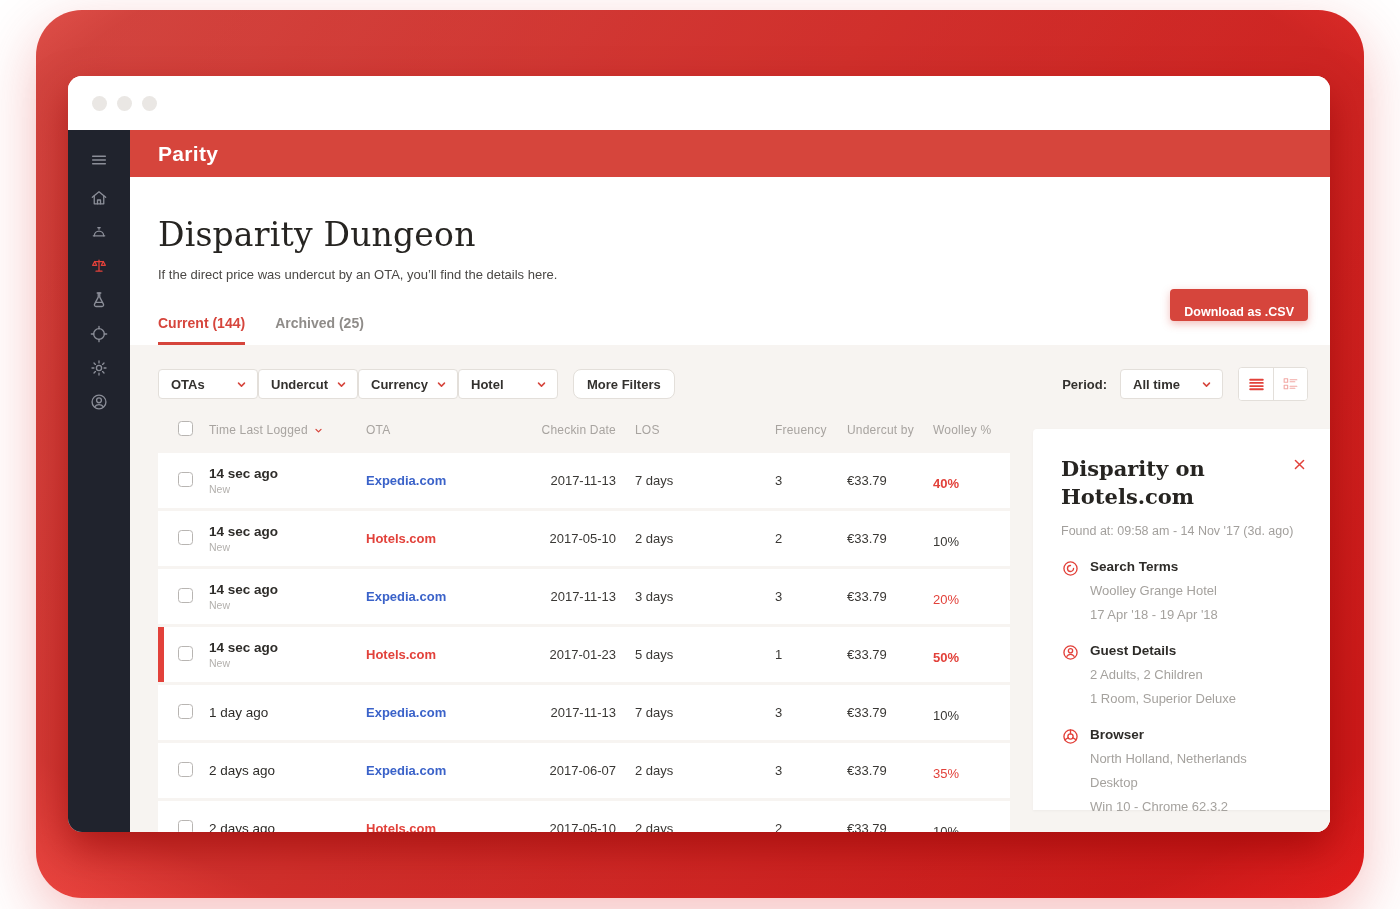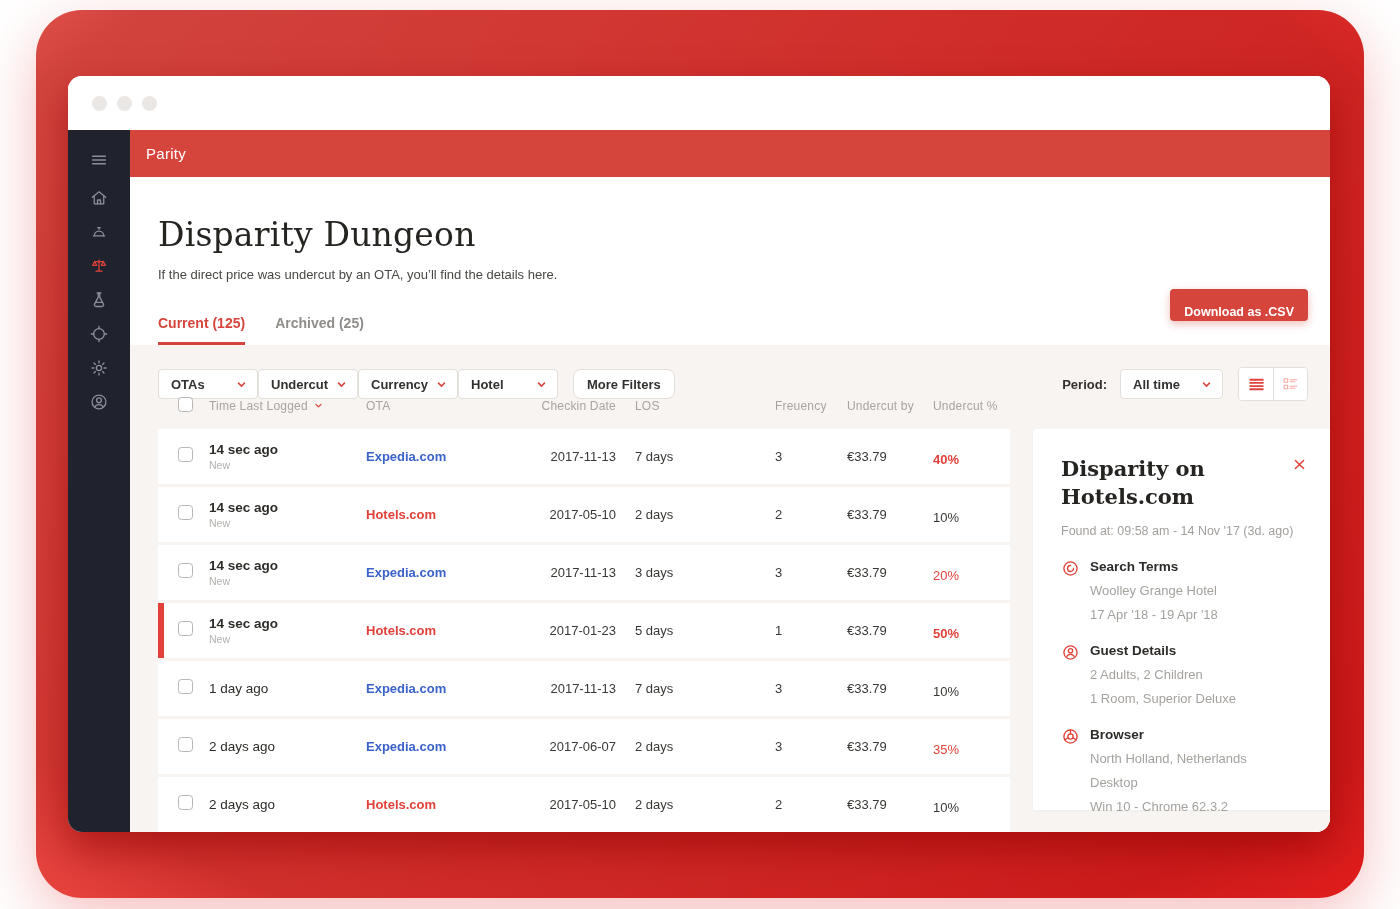--- a/index.html
+++ b/index.html
@@ -42,21 +42,21 @@
   
   .sidebar{width:62px;background:var(--sidebar-bg);padding-top:13px;flex:none;display:flex;flex-direction:column;align-items:center;}
   .side-item{width:62px;height:34px;display:grid;place-items:center;color:#8b8e98;cursor:pointer;}
   .side-item[data-name="sidebar-item-menu"]{margin-bottom:4px;}
   .side-item.active{color:var(--alert-red);}
   .side-item svg{width:20px;height:20px;}
 
   
   .main{flex:1;display:flex;flex-direction:column;min-width:0;}
   .topbar{height:47px;background:var(--header-red);color:#fff;display:flex;align-items:center;
-    padding-left:16px;font-size:15px;font-weight:400;letter-spacing:.3px;flex:none;}
+    padding-left:28px;font-size:21px;font-weight:700;letter-spacing:.3px;flex:none;}
   .content{position:relative;flex:1;background:#fff;}
 
   .heading{position:absolute;top:0;left:0;right:0;height:168px;background:#fff;}
   .page-title{margin:40px 0 0 28px;font-size:33px;font-weight:400;color:#262421;letter-spacing:.2px;line-height:1.12;}
   .page-subtitle{margin:13px 0 0 28px;font-size:13px;color:var(--mid-text);}
   .download-btn{position:absolute;top:112px;right:22px;height:30px;padding:16px 14px;border:none;border-radius:4px;
     background:var(--header-red);color:#ffffff;font-size:12.5px;font-weight:600;cursor:pointer;
     font-family:inherit;box-shadow:0 3px 8px rgba(214,69,60,.35);}
   .tabs{position:absolute;left:28px;bottom:0;display:flex;gap:30px;}
   .tab{padding-bottom:11px;font-size:14px;font-weight:700;color:#8f8c89;cursor:pointer;border-bottom:3px solid transparent;}
@@ -74,21 +74,21 @@
   .spacer{flex:1;}
   .period-label{font-size:13px;font-weight:700;color:#33312e;margin-right:-2px;}
   .dropdown.period{width:103px;}
   .view-toggle{display:flex;height:34px;background:#fff;border:1px solid var(--border);border-radius:4px;overflow:hidden;}
   .toggle-btn{width:34px;height:100%;display:grid;place-items:center;cursor:pointer;background:#fff;border:none;}
   .toggle-btn + .toggle-btn{border-left:1px solid var(--border);}
   .toggle-btn svg{width:19px;height:19px;color:var(--alert-red);}
   .toggle-btn.inactive svg{opacity:.45;}
 
   
-  .body-row{display:flex;gap:23px;margin-top:18px;align-items:center;height:calc(100% - 74px);}
+  .body-row{display:flex;gap:23px;margin-top:18px;align-items:flex-start;height:calc(100% - 74px);}
   .table-wrap{width:852px;flex:none;}
   .grid{display:grid;grid-template-columns:46px 160px 170px 82px 157px 60px 98px 1fr;align-items:center;}
   .thead{height:22px;margin-bottom:12px;color:#a8a4a0;font-size:12px;letter-spacing:.2px;}
   .hcell{display:flex;align-items:center;gap:5px;}
   .c0{padding-left:20px;}
   .c1{padding-left:5px;}
   .c2{padding-left:2px;}
   .c3{text-align:right;justify-content:flex-end;display:block;}
   .hcell.c3{display:flex;}
   .c4{padding-left:19px;}
@@ -214,21 +214,21 @@
       <div class="topbar" data-name="app-header">
         <span data-name="app-title">Parity</span>
       </div>
 
       <div class="content">
         <div class="heading" data-name="page-heading">
           <h1 class="page-title serif" data-name="page-title">Disparity Dungeon</h1>
           <p class="page-subtitle" data-name="page-subtitle">If the direct price was undercut by an OTA, you’ll find the details here.</p>
           <button class="download-btn" data-name="download-csv-button">Download as .CSV</button>
           <div class="tabs" data-name="tabs">
-              <div class="tab active" data-name="tab-current">Current (125)</div>
+              <div class="tab active" data-name="tab-current">Current (144)</div>
               <div class="tab" data-name="tab-archived">Archived (25)</div>
             </div>
         </div>
 
         <div class="filter-section" data-name="filter-section">
           <div class="filter-row">
             <div style="display:flex;gap:0" data-name="filter-dropdowns">
                 <div class="dropdown" data-name="filter-dropdown-otas">
                   <span class="dd-label" data-name="filter-label">OTAs</span>
                   <span class="icon dd-chev" data-name="chevron-down-icon">
@@ -315,21 +315,21 @@
                   <div class="hcell c4" data-name="column-header-los">
                     <span>LOS</span>
                   </div>
                   <div class="hcell c5" data-name="column-header-frequency">
                     <span>Freuency</span>
                   </div>
                   <div class="hcell c6" data-name="column-header-undercut-by">
                     <span>Undercut by</span>
                   </div>
                   <div class="hcell c7" data-name="column-header-undercut-pct">
-                    <span>Undercut %</span>
+                    <span>Woolley %</span>
                   </div>
                 </div>
               <div data-name="table-body">
                   <div class="grid trow" data-name="table-row">
                     <div class="c0"><span class="checkbox" data-name="row-checkbox"></span></div>
                     <div class="c1">
                       <div class="time bold" data-name="time-last-logged">14 sec ago</div>
                       <div class="new-badge" data-name="new-badge">New</div>
                     </div>
                     <div class="c2"><a class="ota blue" data-name="ota-link">Expedia.com</a></div>

